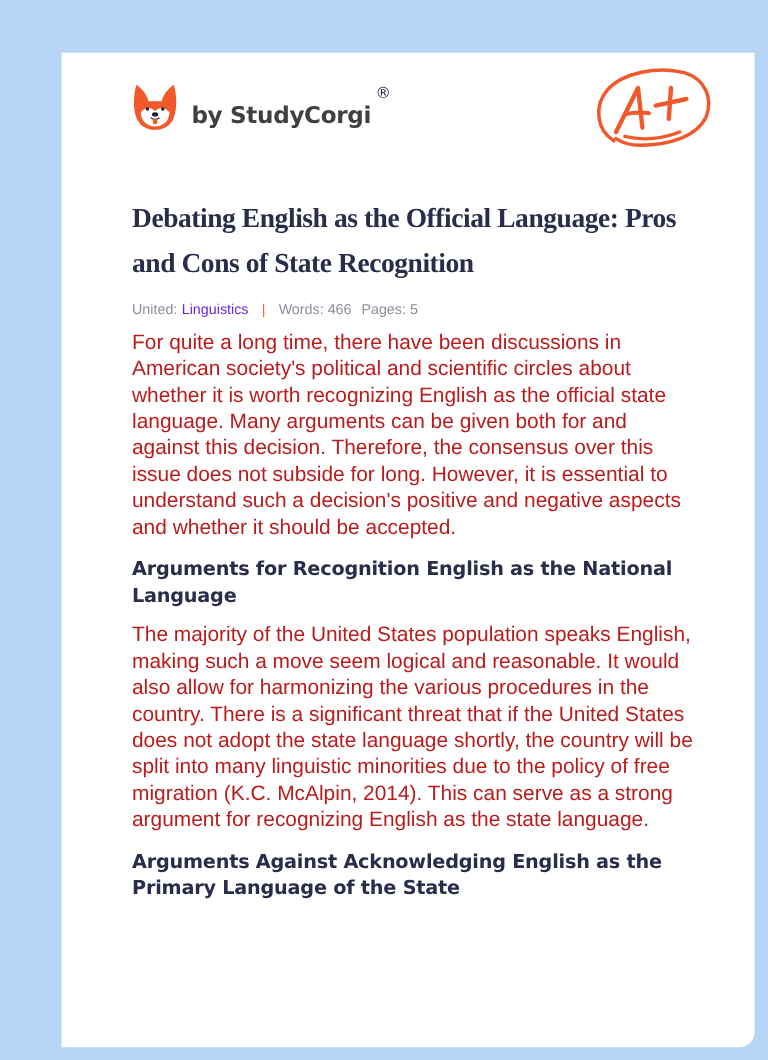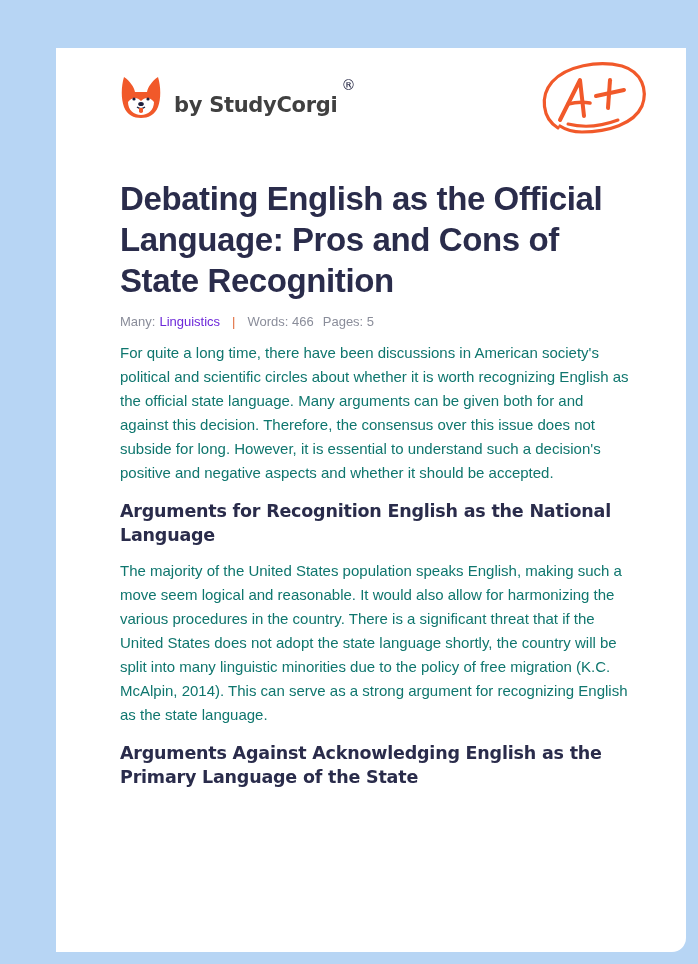--- a/index.html
+++ b/index.html
@@ -43,23 +43,23 @@
       color: #1d1f3d;
     }
     .grade-badge {
       position: absolute; left: 482px; top: 10px;
       width: 112px; height: 82px;
     }
     .content {
       position: absolute; left: 64px; top: 130px; width: 510px;
     }
     .title {
-      font-family: Liberation Sans, sans-serif;
+      font-family: Liberation Serif, serif;
       font-weight: bold;
-      font-size: 33px;
+      font-size: 25px;
       line-height: 41px;
       color: #2a2c4b;
       letter-spacing: -0.4px;
     }
     .meta {
       margin-top: 13px;
       font-size: 13px;
       color: #8a8d9a;
       display: flex; align-items: center;
     }
@@ -70,23 +70,23 @@
       font-family: "DejaVu Sans", sans-serif;
       font-weight: bold;
       font-size: 17.5px;
       line-height: 24px;
       color: #2a2c4b;
       letter-spacing: -0.2px;
     }
     .h-intro { margin-top: 24px; }
     .paragraph {
       margin-top: 12px;
-      font-size: 15px;
+      font-size: 19px;
       line-height: 24px;
-      color: #0f766e;
+      color: #b91c1c;
     }
     .h2 { margin-top: 14px; }
     .h3 { margin-top: 14px; }
   </style>
 </head>
 <body>
 
 <div class="card">
   <div class="header">
     <div class="logo">
@@ -109,21 +109,21 @@
       <path d="M58 38 L86 32" stroke="#f1592a" stroke-width="4" fill="none" stroke-linecap="round"></path>
       <path d="M72 22 L70 50" stroke="#f1592a" stroke-width="4" fill="none" stroke-linecap="round"></path>
       <path d="M30 66 C46 70 64 68 80 62" stroke="#f1592a" stroke-width="3" fill="none" stroke-linecap="round"></path>
     </svg>
   </div>
 
   <div class="content">
     <h1 class="title">Debating English as the Official Language: Pros and Cons of State Recognition</h1>
 
     <div class="meta">
-      <span>Many:</span>
+      <span>United:</span>
       <span class="topic-value">Linguistics</span>
       <span class="sep">|</span>
       <span>Words: 466</span>
       <span class="pages">Pages: 5</span>
     </div>
 
     <p class="paragraph">For quite a long time, there have been discussions in American society's political and scientific circles about whether it is worth recognizing English as the official state language. Many arguments can be given both for and against this decision. Therefore, the consensus over this issue does not subside for long. However, it is essential to understand such a decision's positive and negative aspects and whether it should be accepted.</p>
 
     <h2 class="section-heading h2">Arguments for Recognition English as the National Language</h2>
     <p class="paragraph">The majority of the United States population speaks English, making such a move seem logical and reasonable. It would also allow for harmonizing the various procedures in the country. There is a significant threat that if the United States does not adopt the state language shortly, the country will be split into many linguistic minorities due to the policy of free migration (K.C. McAlpin, 2014). This can serve as a strong argument for recognizing English as the state language.</p>

